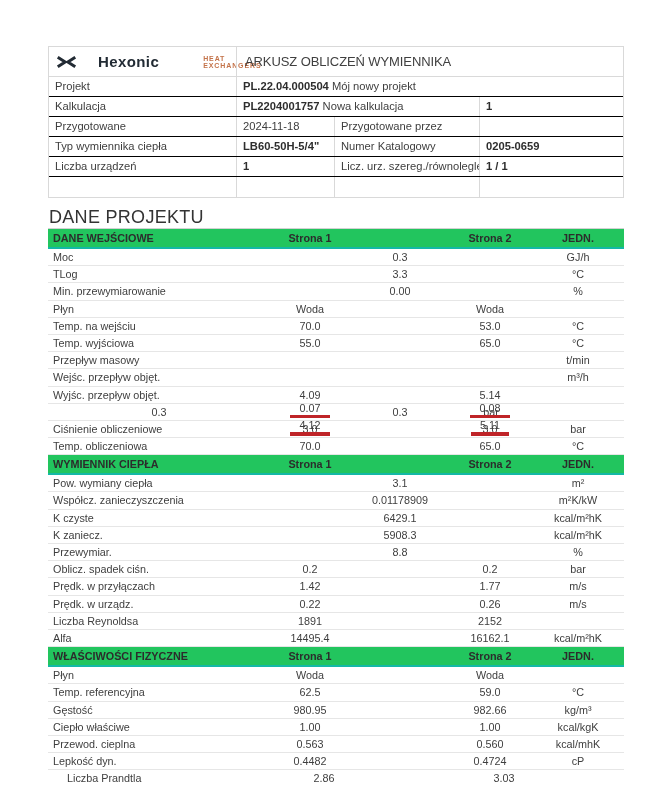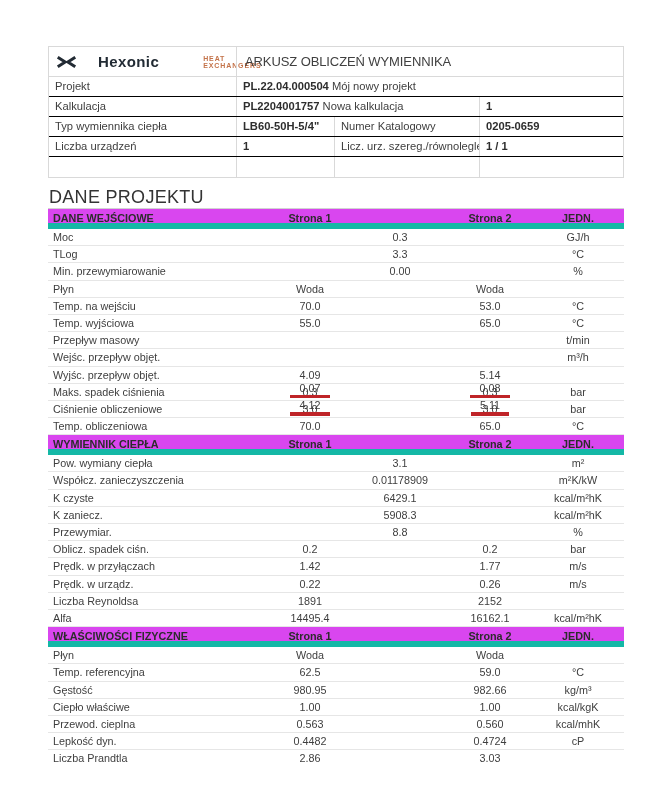--- a/index.html
+++ b/index.html
@@ -27,22 +27,22 @@
   .icell .b{font-weight:700;color:#2e2e2e;}
 
   
   .heading{margin:11px 0 2px 1px;font-size:18px;line-height:17px;color:#333;letter-spacing:.3px;}
 
   
   .mtable{width:576px;border-top:1px solid #d2d2d2;box-sizing:border-box;}
   .mr,.ms{display:grid;grid-template-columns:222px 80px 100px 80px 94px;box-sizing:border-box;}
   .mr{height:17.2px;line-height:16.2px;font-size:10.8px;border-bottom:1px solid #e6e6e6;}
   .ms{height:20px;line-height:19px;font-size:10.8px;font-weight:700;color:#2c2c2c;
-      border-bottom:6px solid #14b8a6;background:#d946ef;}
-  .mtable > div:last-child{border-bottom:none;}
+      border-bottom:2px solid #14b8a6;background:#22c55e;}
+  .mtable > div:last-child{border-bottom:none;margin-left:14px;}
   .cl{padding-left:5px;text-align:left;white-space:nowrap;overflow:hidden;}
   .c1,.c2{text-align:center;white-space:nowrap;}
   .cg{}
   .cs{grid-column:2 / span 3;text-align:center;white-space:nowrap;}
   .cu{padding-left:2px;text-align:center;white-space:nowrap;}
   .rline{position:relative;display:inline-block;margin-top:48px;}
   .rline::after{content:"";position:absolute;left:-9px;right:-9px;bottom:-2px;height:3.5px;background:#bf2428;}
 </style>
 </head>
 <body>
@@ -66,20 +66,26 @@
         <div class="irow">
           <div class="icell">Projekt</div>
           <div class="icell span3"><span class="b">PL.22.04.000504</span><span> Mój nowy projekt</span></div>
         </div>
         <div class="irow">
           <div class="icell">Kalkulacja</div>
           <div class="icell span2"><span class="b">PL2204001757</span><span> Nowa kalkulacja</span></div>
           <div class="icell"><span class="b">1</span></div>
         </div>
         <div class="irow">
+          <div class="icell">Przygotowane</div>
+          <div class="icell"><span>2024-11-18</span></div>
+          <div class="icell">Przygotowane przez</div>
+          <div class="icell"></div>
+        </div>
+        <div class="irow">
           <div class="icell">Typ wymiennika ciepła</div>
           <div class="icell"><span class="b">LB60-50H-5/4"</span></div>
           <div class="icell">Numer Katalogowy</div>
           <div class="icell"><span class="b">0205-0659</span></div>
         </div>
         <div class="irow">
           <div class="icell">Liczba urządzeń</div>
           <div class="icell"><span class="b">1</span></div>
           <div class="icell">Licz. urz. szereg./równolegle</div>
           <div class="icell"><span class="b">1 / 1</span></div>
@@ -154,21 +160,20 @@
         <div class="cu">m³/h</div>
       </div>
       <div class="mr">
         <div class="cl">Wyjśc. przepływ objęt.</div>
         <div class="c1">4.09</div>
         <div class="cg"></div>
         <div class="c2">5.14</div>
         <div class="cu"></div>
       </div>
       <div class="mr">
-        <div class="cl">Maks. spadek ciśnienia</div>
         <div class="c1">0.3</div>
         <div class="cg"></div>
         <div class="c2">0.3</div>
         <div class="cu">bar</div>
       </div>
       <div class="mr">
         <div class="cl">Ciśnienie obliczeniowe</div>
         <div class="c1">3.0</div>
         <div class="cg"></div>
         <div class="c2">3.0</div>

